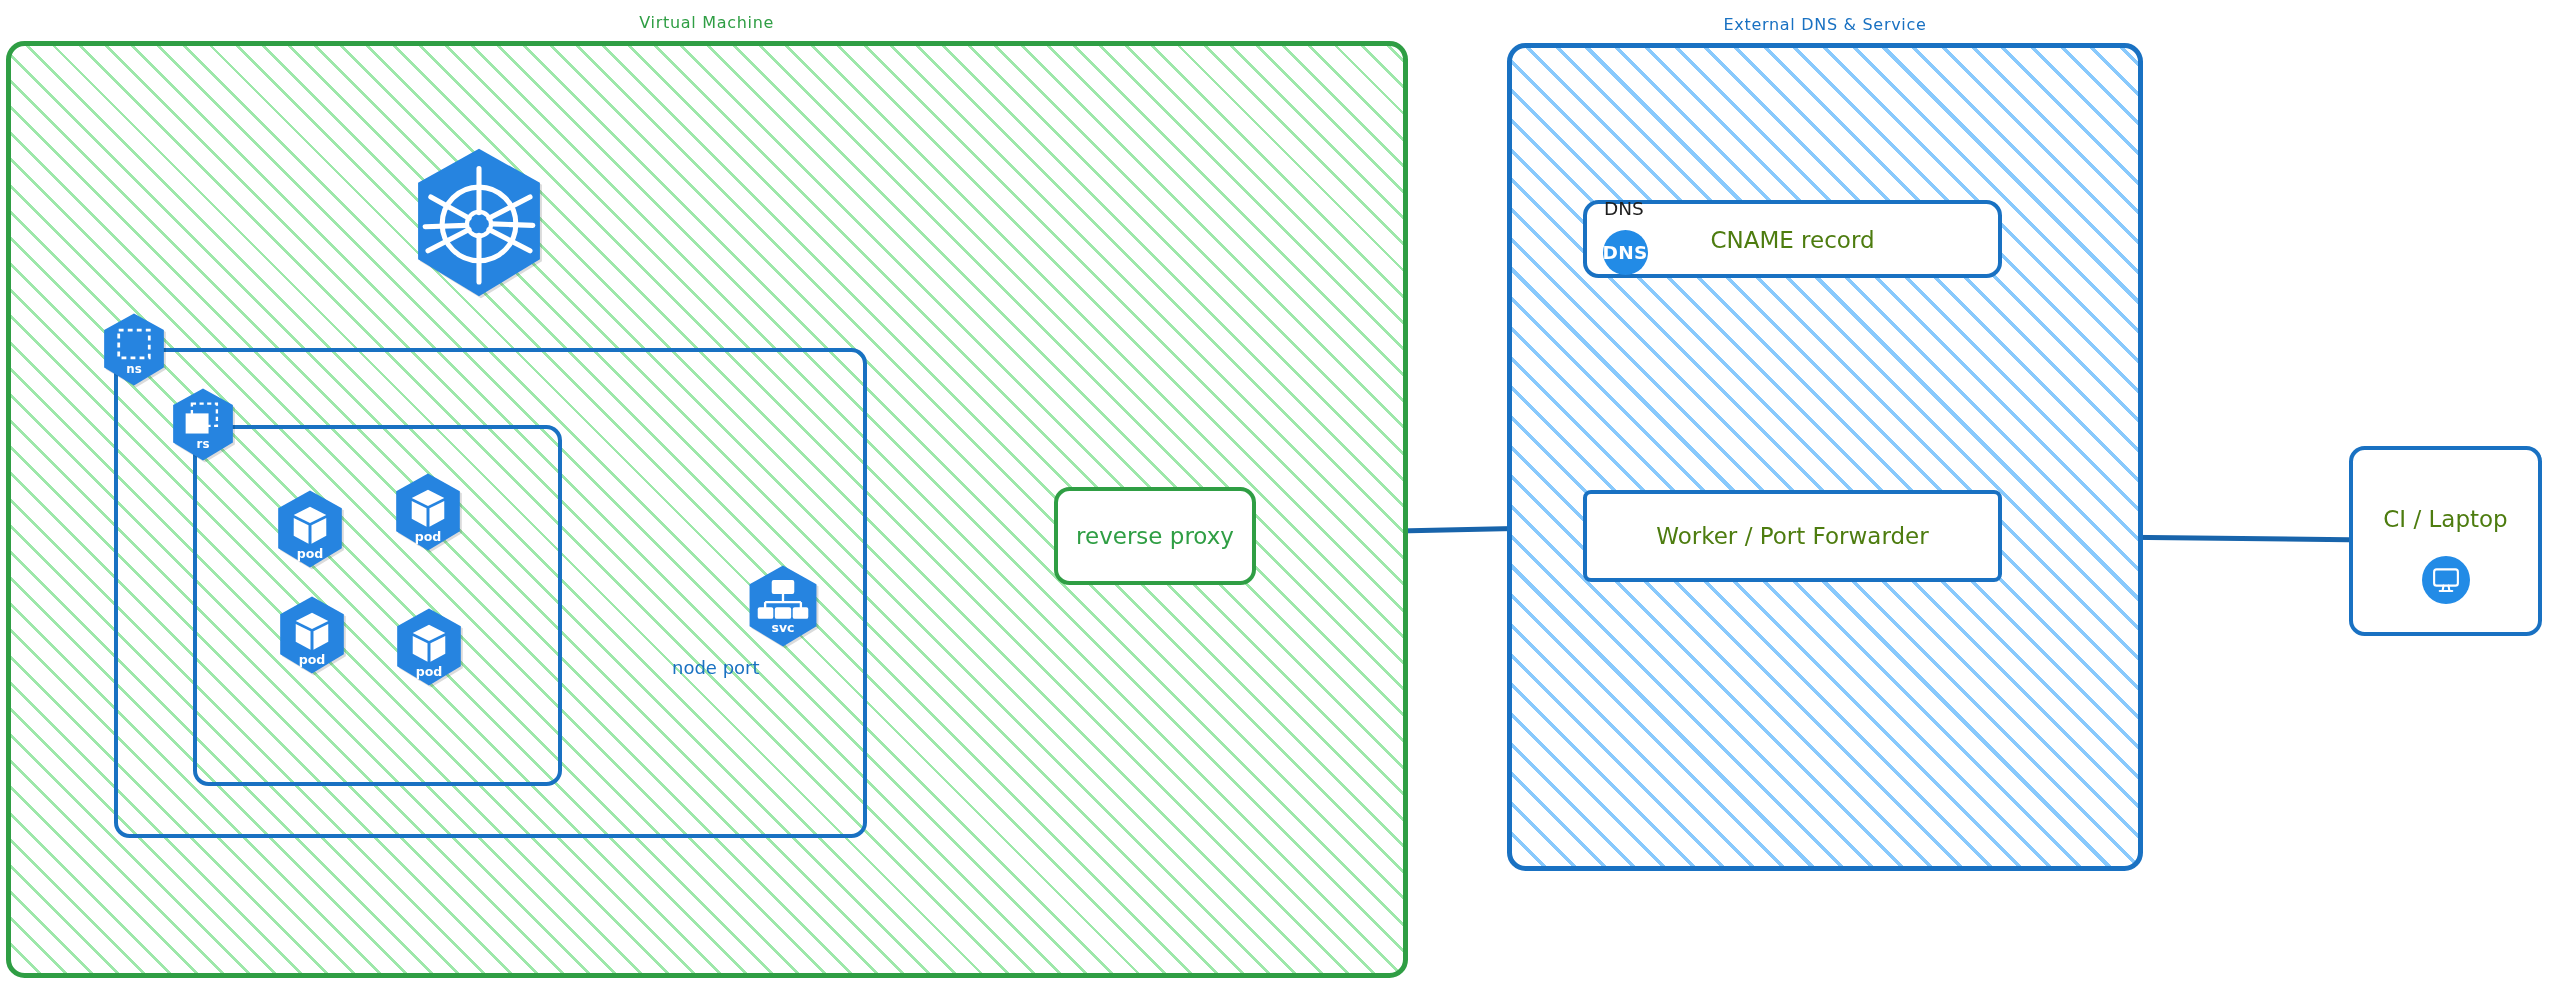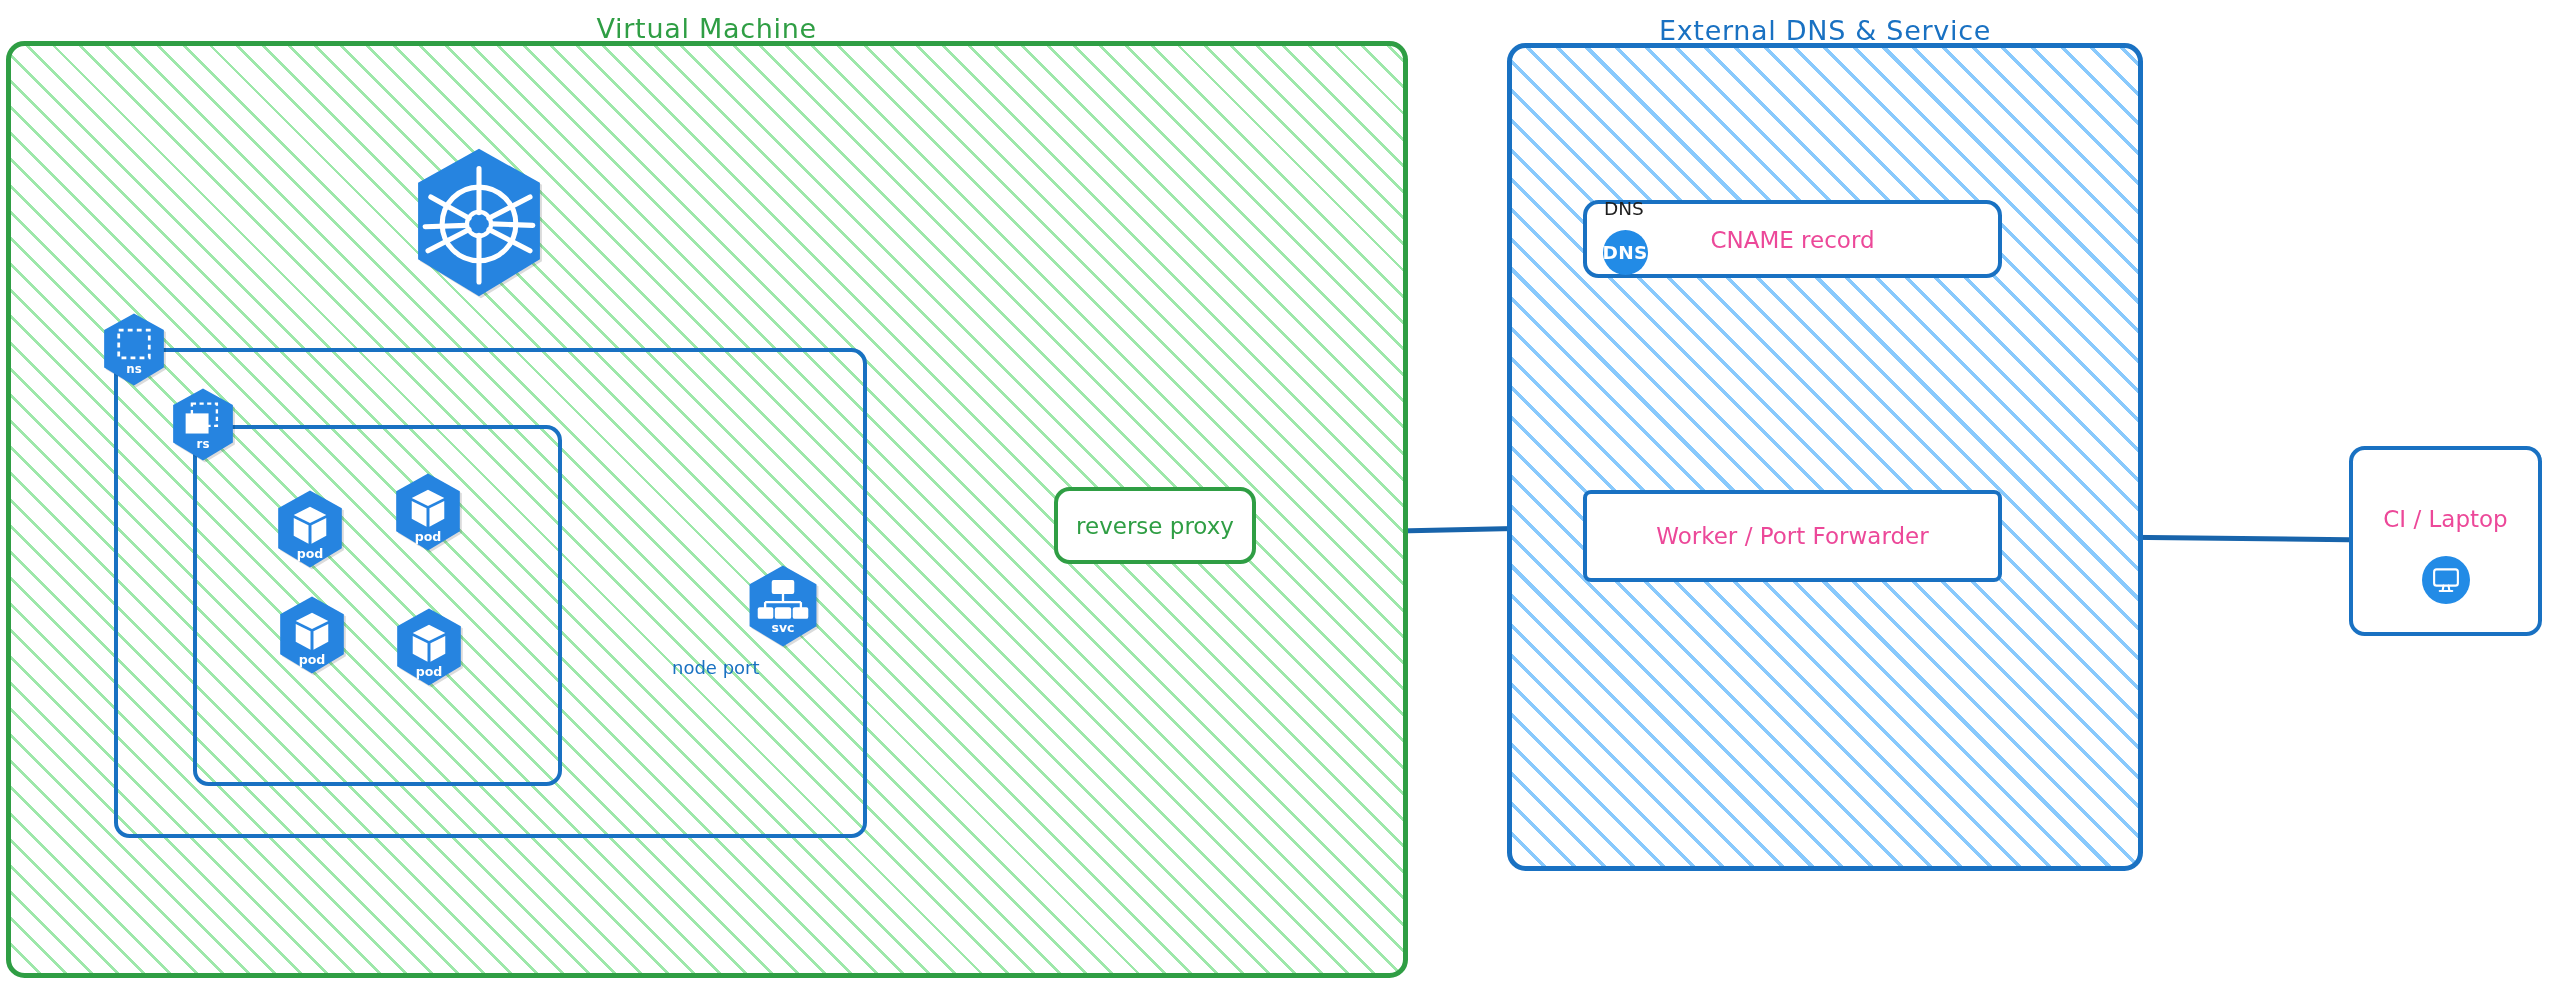--- a/index.html
+++ b/index.html
@@ -50,21 +50,21 @@
        rgba(116, 192, 252, 0.85) 3.6px,
        rgba(255,255,255,0) 3.6px,
        rgba(255,255,255,0) 21px);
   }
   .group-title {
     position: absolute;
     top: -33px;
     left: 0;
     width: 100%;
     text-align: center;
-    font-size: 27px;
+    font-size: 16px;
     letter-spacing: 0.7px;
     white-space: nowrap;
   }
   .title-green { color: #2f9e44; }
   .title-blue  { color: #1971c2; }
 
   
   .box {
     position: absolute;
     box-sizing: border-box;
@@ -77,21 +77,21 @@
 
   .box-label {
     position: absolute;
     left: 0; right: 0;
     top: 50%;
     transform: translateY(-50%);
     text-align: center;
     font-size: 23px;
     white-space: nowrap;
   }
-  .lbl-blue  { color: #ec4899; text-align: center; }
+  .lbl-blue  { color: #4d7c0f; text-align: center; }
   .lbl-green { color: #2f9e44; }
 
   
   .k8s {
     position: absolute;
     filter: drop-shadow(2.1px 2.8px 0 rgba(0,0,0,0.14));
   }
   .k8s svg { display: block; }
 
   
@@ -248,21 +248,21 @@
         <line x1="73" y1="49" x2="73" y2="57"></line>
         <rect x="19" y="57" width="17" height="12" rx="1"></rect>
         <rect x="41" y="57" width="18" height="12" rx="1"></rect>
         <rect x="64" y="57" width="17" height="12" rx="1"></rect>
       </g>
       <text x="50" y="88" text-anchor="middle" fill="#ffffff" font-family="DejaVu Sans, sans-serif" font-size="16" font-weight="700">svc</text>
     </svg>
   </div>
   <div class="free-label" style="left:672px; top:657px;">node port</div>
 
-  <div class="box box-green" style="left:1054px; top:487px; width:202px; height:77px;">
+  <div class="box box-green" style="left:1054px; top:487px; width:202px; height:98px;">
     <div class="box-label lbl-green">reverse proxy</div>
   </div>
 
   <div class="group group-ext" style="left:1507px; top:43px; width:636px; height:828px;">
     <div class="group-title title-blue">External DNS &amp; Service</div>
   </div>
 
   <div class="box box-blue" style="left:1583px; top:200px; width:419px; height:78px;">
     <div class="free-label black" style="left:17px; top:-5.7px;">DNS</div>
     <div class="circle-icon" style="left:15.6px; top:25.6px; width:45px; height:45px;">

